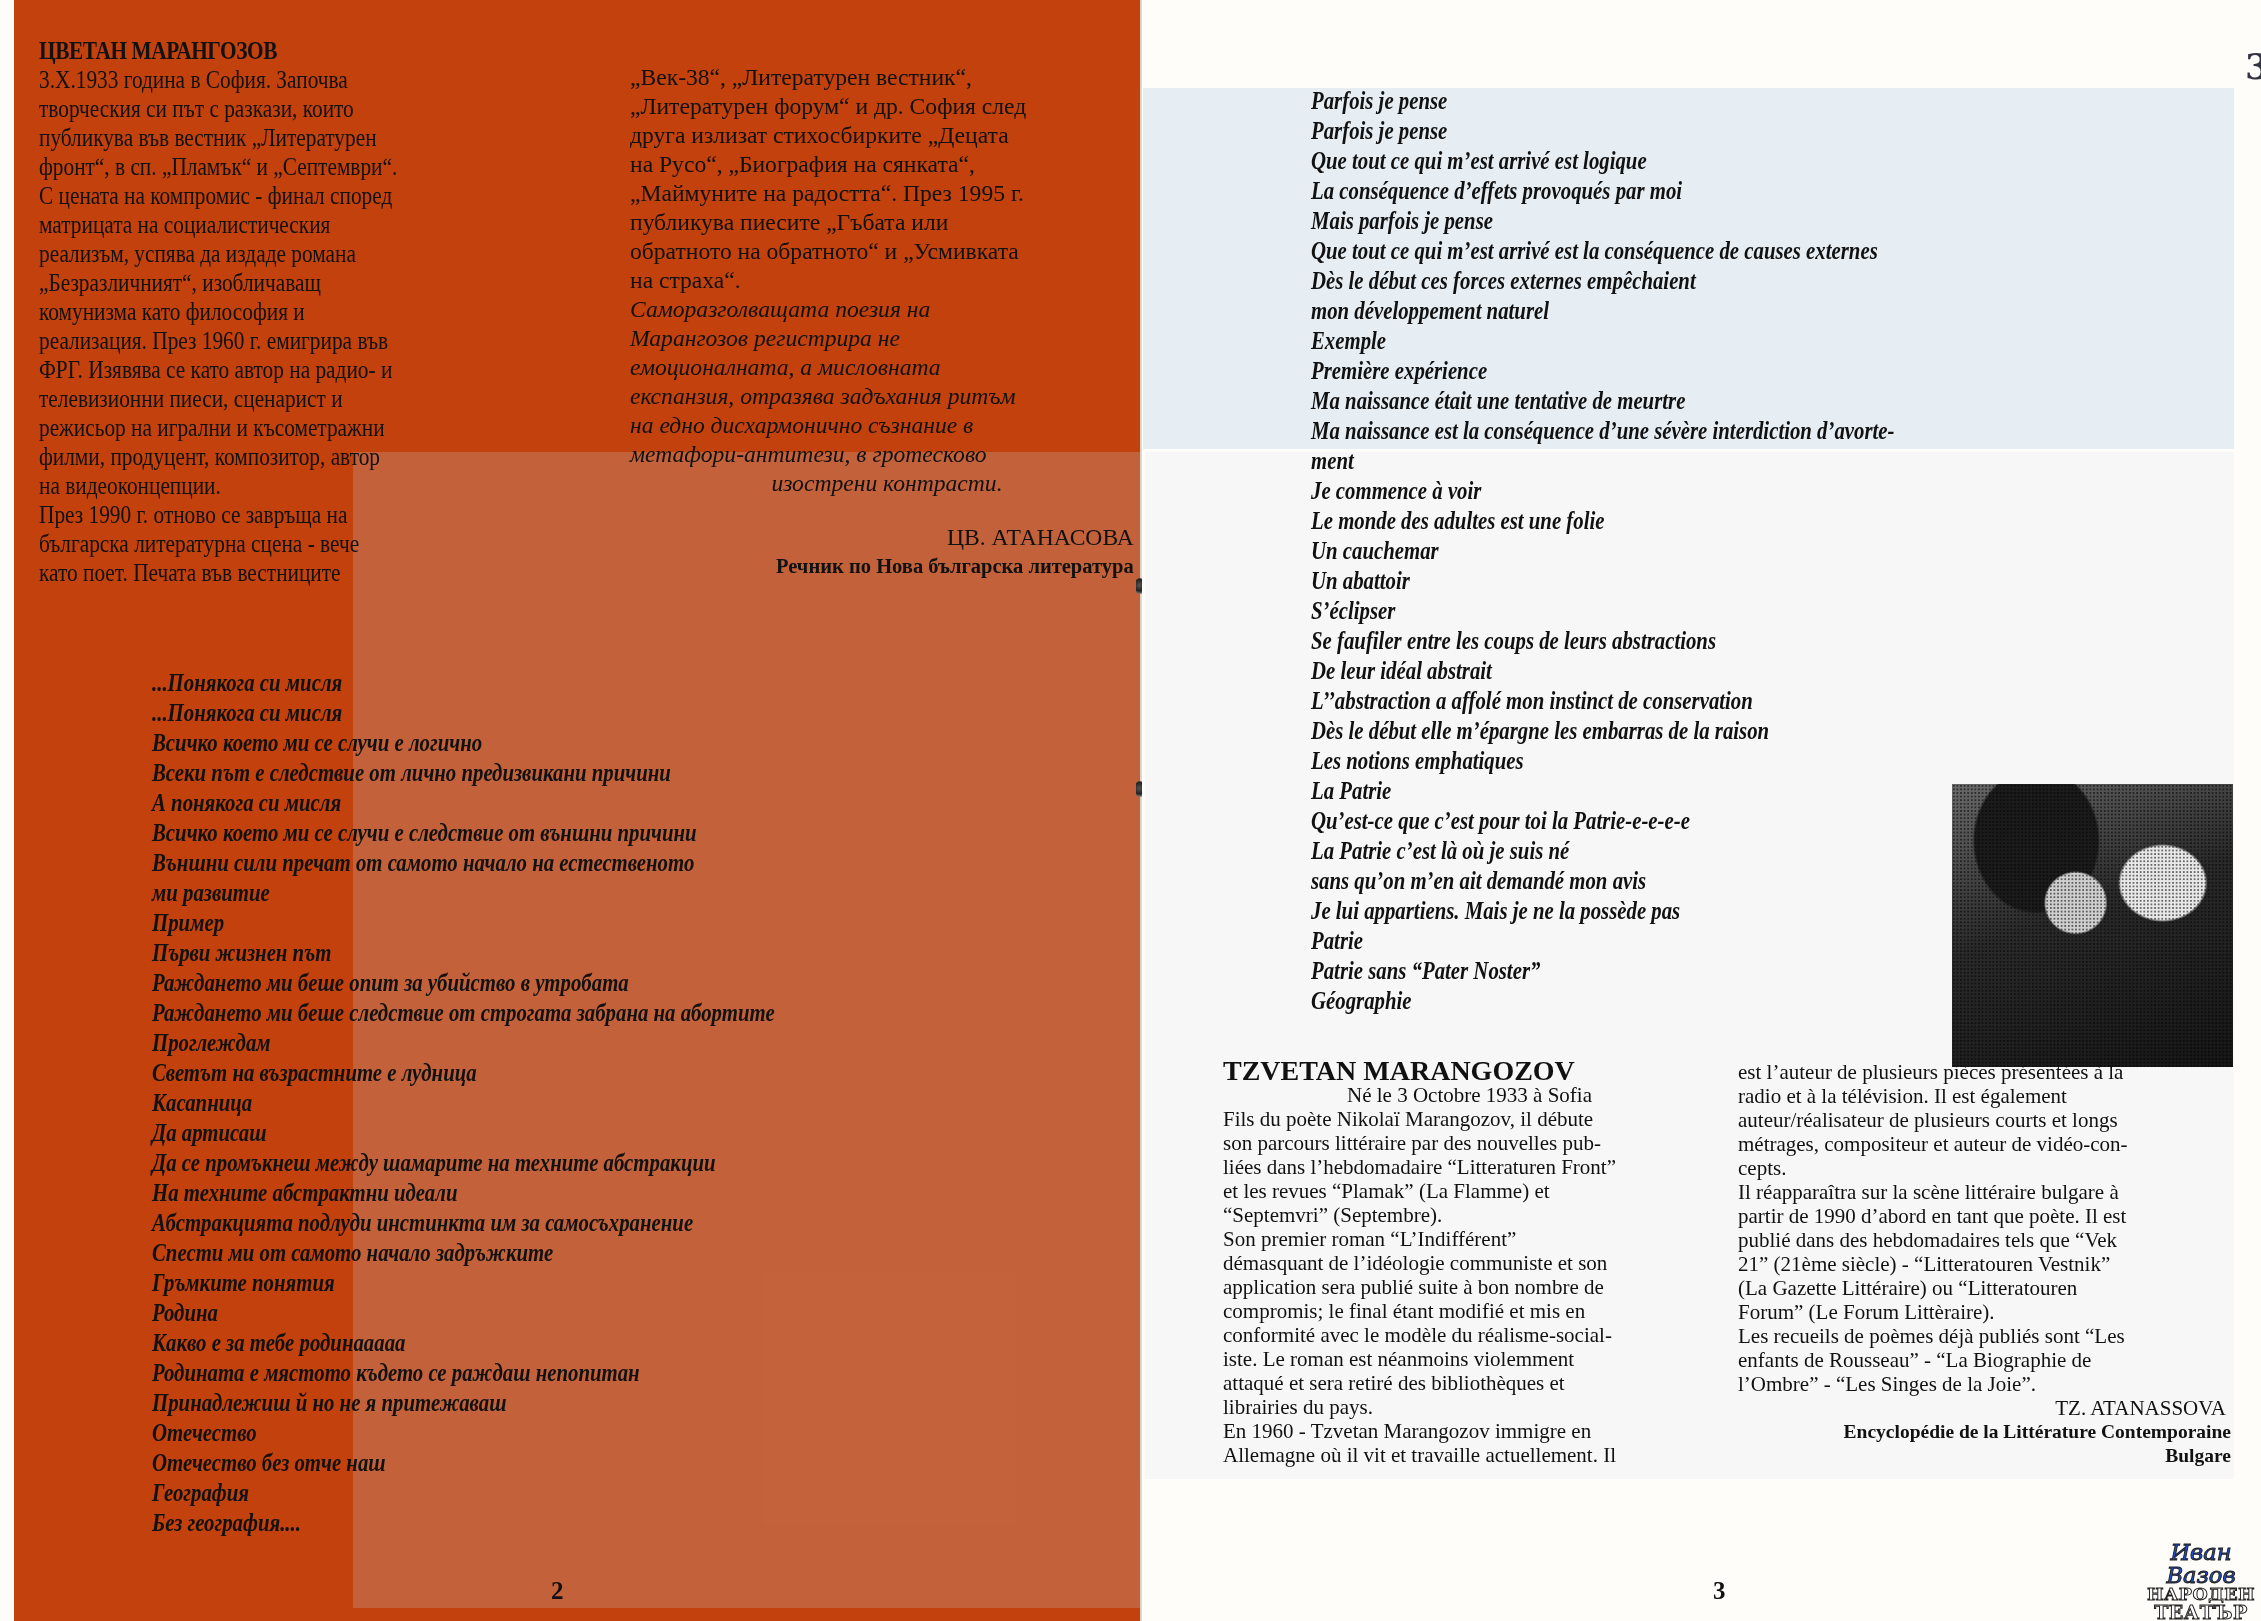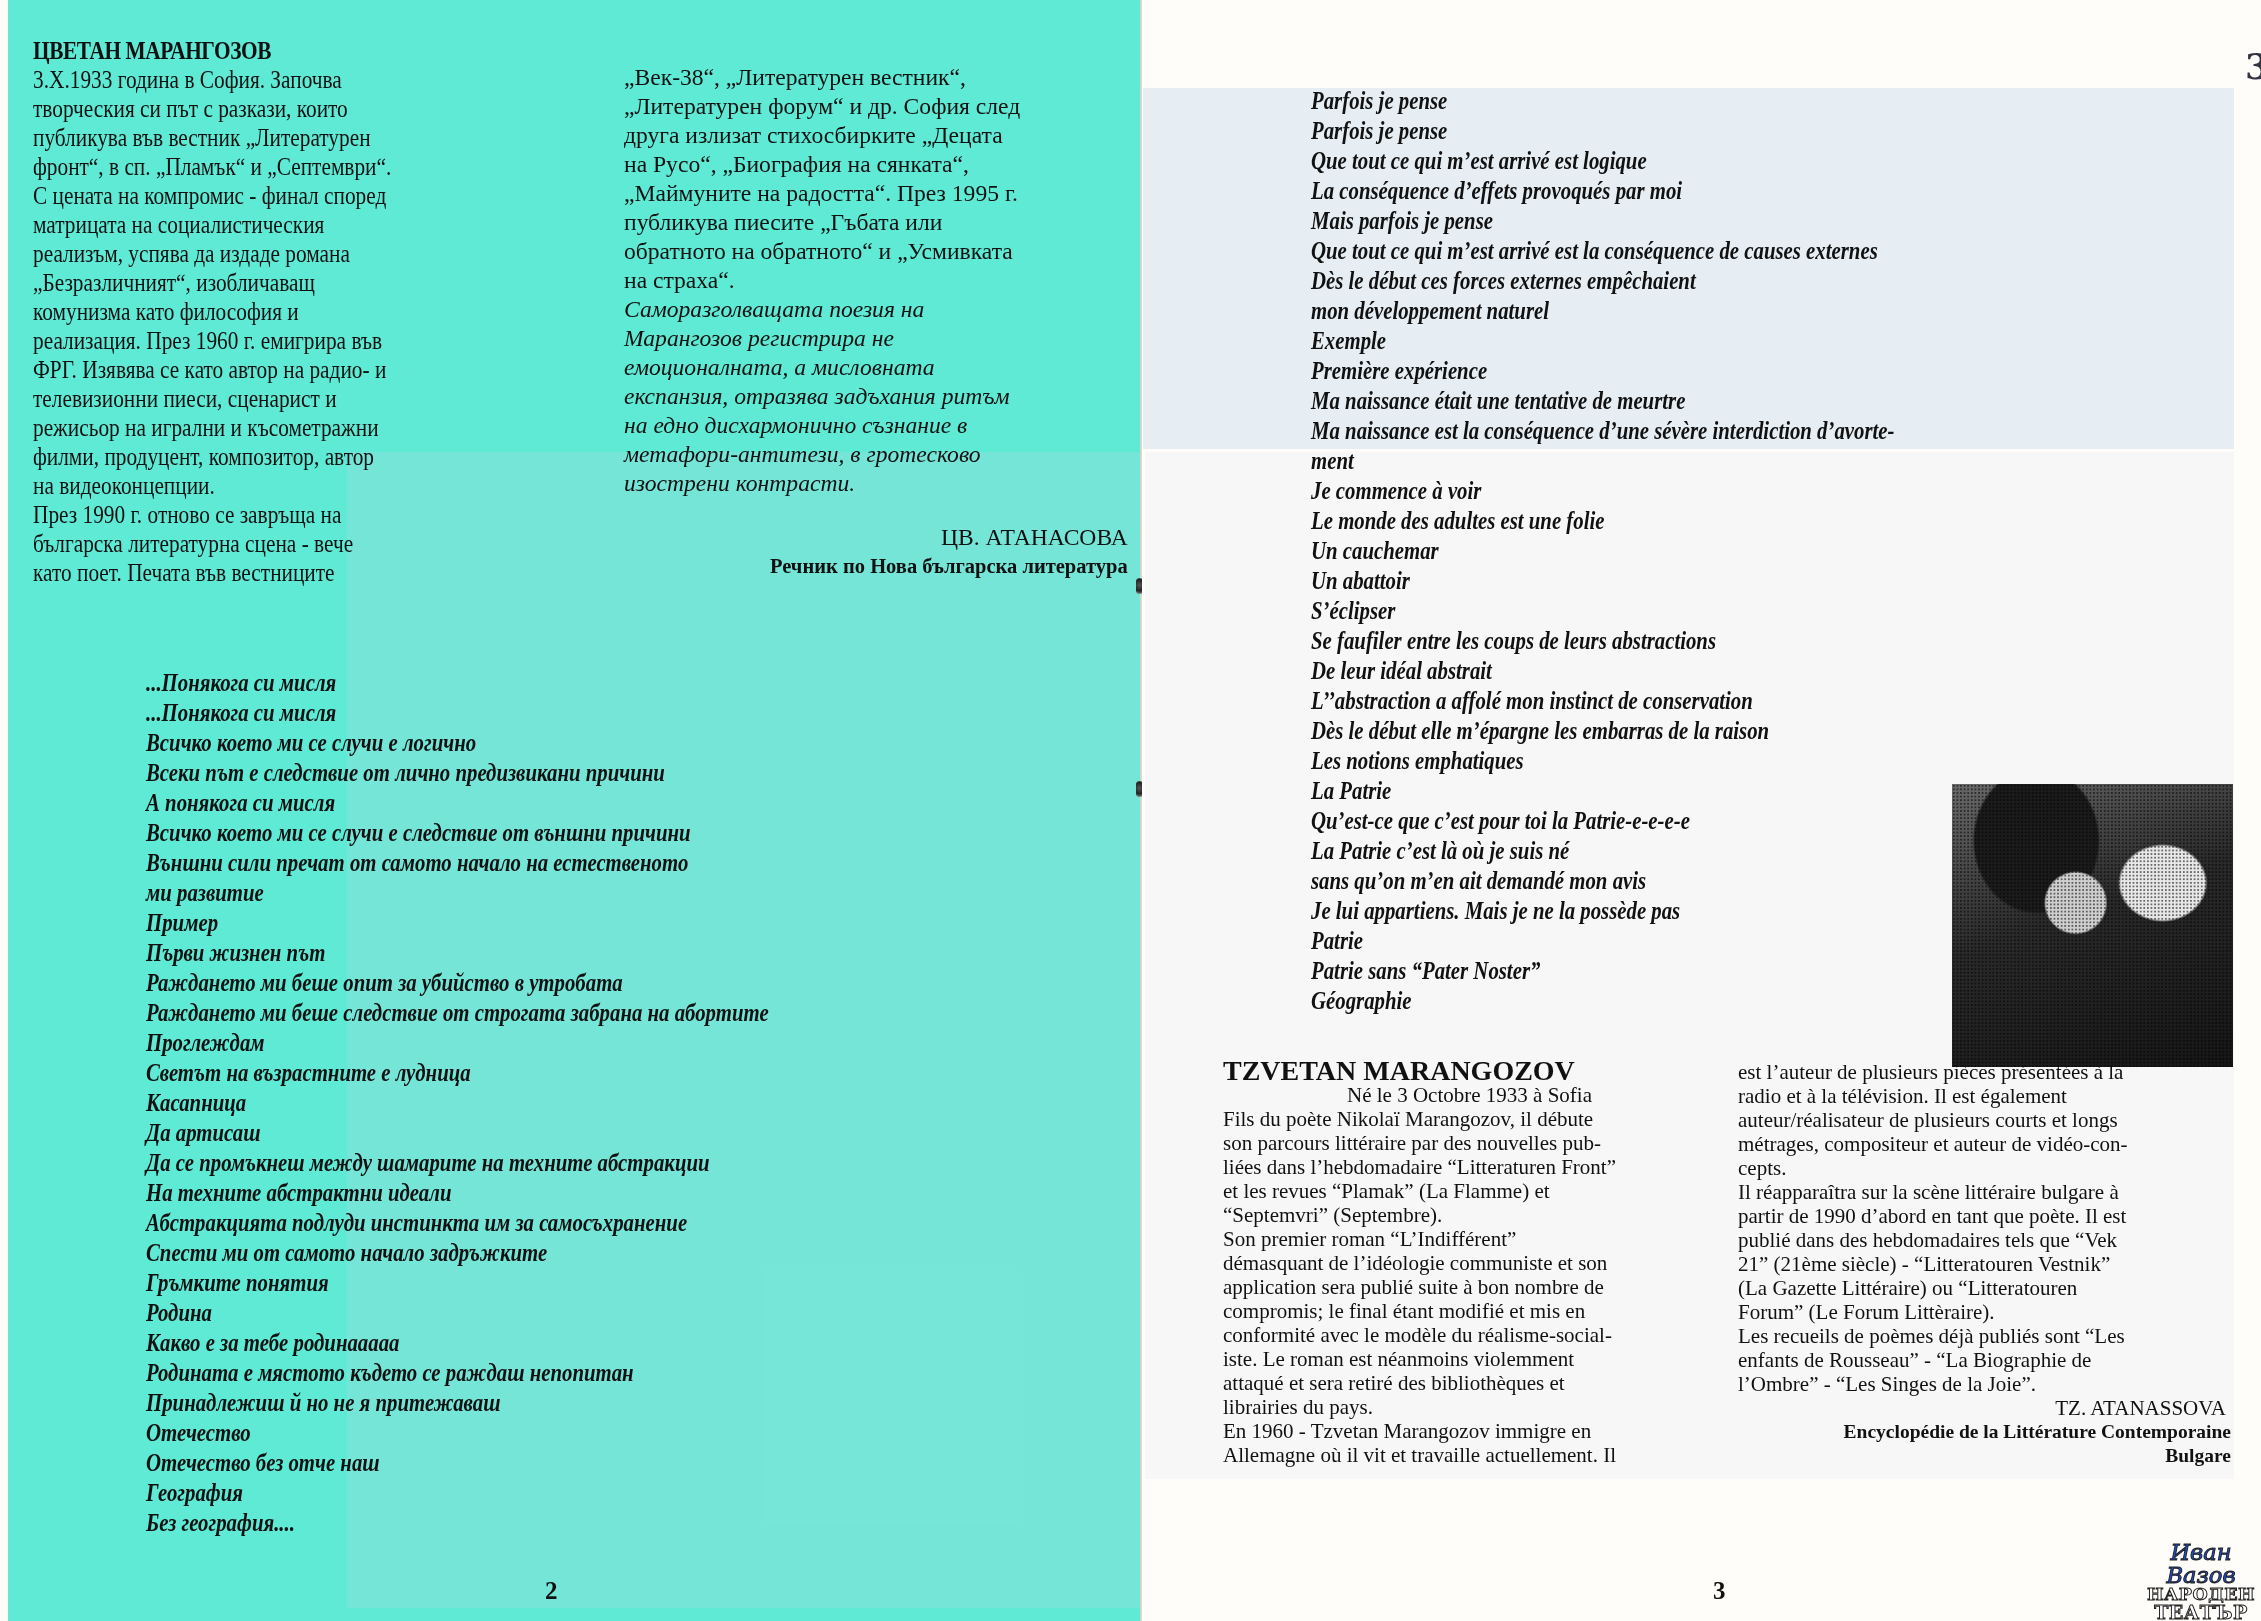--- a/index.html
+++ b/index.html
@@ -1,18 +1,18 @@
 <!DOCTYPE html>
 <html style="font-size:8.2px"><head>
 <meta charset="utf-8">
 <style>
   html, body { margin:0; padding:0; }
   body { width:2261px; height:1621px; position:relative; overflow:hidden; background:#fdfcf8; font-family:"Liberation Serif", serif; color:#111; }
   .page { position:absolute; top:0; height:1621px; }
-  #page-left { left:8px; width:1141px; background:#5eead4; }
+  #page-left { left:14px; width:1141px; background:#c2410c; }
   #page-right { left:1142px; width:1119px; background:#fefdf9; }
   .crease { position:absolute; left:1140px; top:0; width:2.1px; height:1621px; background:linear-gradient(to right,#e2ddd0,#cfc9ba,#ece8dc); }
   .staple { position:absolute; left:1136px; width:7.2px; height:16.4px; border-radius:3.6px; background:radial-gradient(circle at 50% 45%,#555,#222 60%,#999); }
   .ghost-left { position:absolute; left:339px; top:452px; width:793px; height:1156px; background:rgba(200,214,228,0.22); }
   .band-right { position:absolute; left:1143px; top:88px; width:1091px; height:361px; background:#e6eef4; }
   .ghost-right { position:absolute; left:1145px; top:452px; width:1089px; height:1027px; background:rgba(210,222,234,0.18); }
 
   .bio-bg { position:absolute; left:25px; top:36px; width:555px; font-size:26px; line-height:29px; transform-origin:left top; font-stretch:condensed; }
   .bio-bg .title { font-weight:bold; letter-spacing:-0.5px; }
   .cond { transform:scaleX(0.82); transform-origin:left top; display:block; white-space:nowrap; }
@@ -92,21 +92,21 @@
         <span class="" style="display: block;">обратното на обратното“ и „Усмивката</span>
         <span class="" style="display: block;">на страха“.</span>
       </div>
     <div id="bg-col2-it" class="it">
         <span class="" style="display: block;">Саморазголващата поезия на</span>
         <span class="" style="display: block;">Марангозов регистрира не</span>
         <span class="" style="display: block;">емоционалната, а мисловната</span>
         <span class="" style="display: block;">експанзия, отразява задъхания ритъм</span>
         <span class="" style="display: block;">на едно дисхармонично съзнание в</span>
         <span class="" style="display: block;">метафори-антитези, в гротесково</span>
-        <span class="" style="display: block;">изострени контрасти.</span>
+        <span class="" style="display: block; text-align: center;">изострени контрасти.</span>
       </div>
     <div style="height:25px"></div>
     <div class="sig-bg" style="position:static;text-align:right;padding-right:10.3px;">ЦВ. АТАНАСОВА</div>
     <div class="sig-bg source-bg" style="position:static;text-align:right;padding-right:10.3px;">Речник по Нова българска литература</div>
   </div>
 
   <div id="poem-bg" class="poem">
       <span class="line" style="display: block;">...Понякога си мисля</span>
       <span class="line" style="display: block;">...Понякога си мисля</span>
       <span class="line" style="display: block;">Всичко което ми се случи е логично</span>

